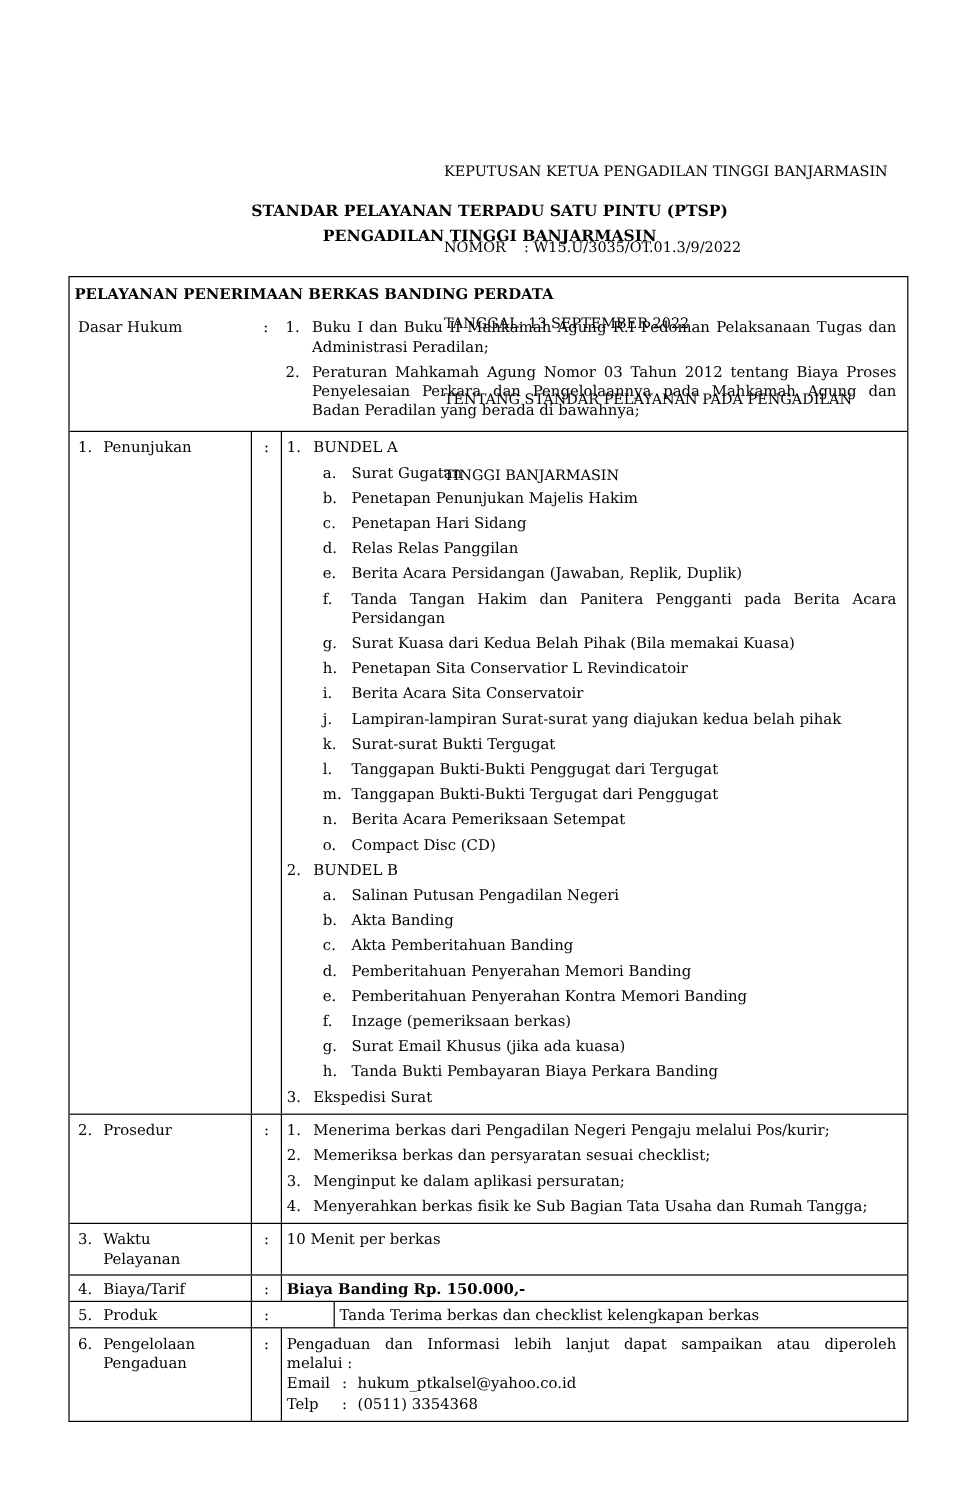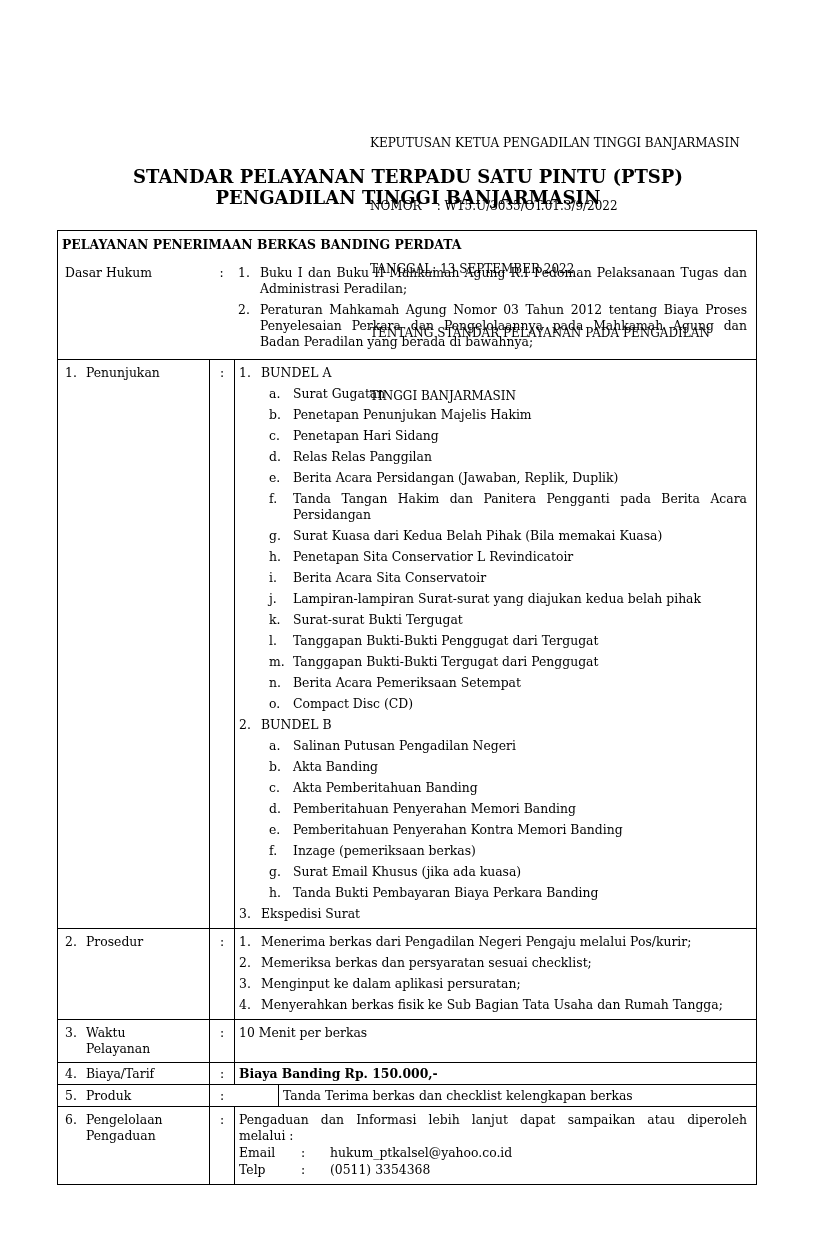--- a/index.html
+++ b/index.html
@@ -4,21 +4,21 @@
 <style>
   html,body{margin:0;padding:0;background:#ffffff;}
   body{width:816px;height:1248px;font-family:"DejaVu Serif",serif;color:#000;}
   .page{position:relative;width:816px;height:1248px;background:#fff;overflow:hidden;}
 
   
   .att{position:absolute;left:370px;top:57px;font-size:12px;line-height:15.8px;white-space:pre;}
 
   
   .doc-title{position:absolute;left:0;top:166px;width:816px;text-align:center;
-             font-weight:bold;font-size:18px;line-height:21px;}
+             font-weight:bold;font-size:13px;line-height:21px;}
 
   
   .tbl{position:absolute;left:57px;top:230px;width:700px;border:1px solid #000;
        font-size:12.4px;line-height:16px;box-sizing:border-box;}
   .trow{display:grid;grid-template-columns:151px 25px 1fr;}
   .trow.hline{border-top:1px solid #000;}
   .trow.vlines > .cell + .cell{border-left:1px solid #000;}
   .cell{box-sizing:border-box;min-width:0;}
   .thead{grid-column:1 / span 3;font-weight:bold;padding:6px 4px 7px 4px;}
 
@@ -29,21 +29,21 @@
   .vc{padding:5px 9px 6px 4px;}
 
   .li{display:flex;margin-bottom:5px;}
   .li:last-child{margin-bottom:0;}
   .li .num{flex:0 0 22px;}
   .li .txt{flex:1;text-align:justify;}
   .sublist{margin-left:30px;}
   .sublist .num{flex:0 0 24px;}
 
   .force-just{text-align:justify;text-align-last:justify;}
-  .contact{display:flex;margin-top:1px;gap:16px;}
+  .contact{display:flex;margin-top:1px;}
   .clabel{width:46px;}
   .ccolon{width:13px;}
 </style>
 </head>
 <body>
 
 <div class="page">
 
   <div class="att">
     

